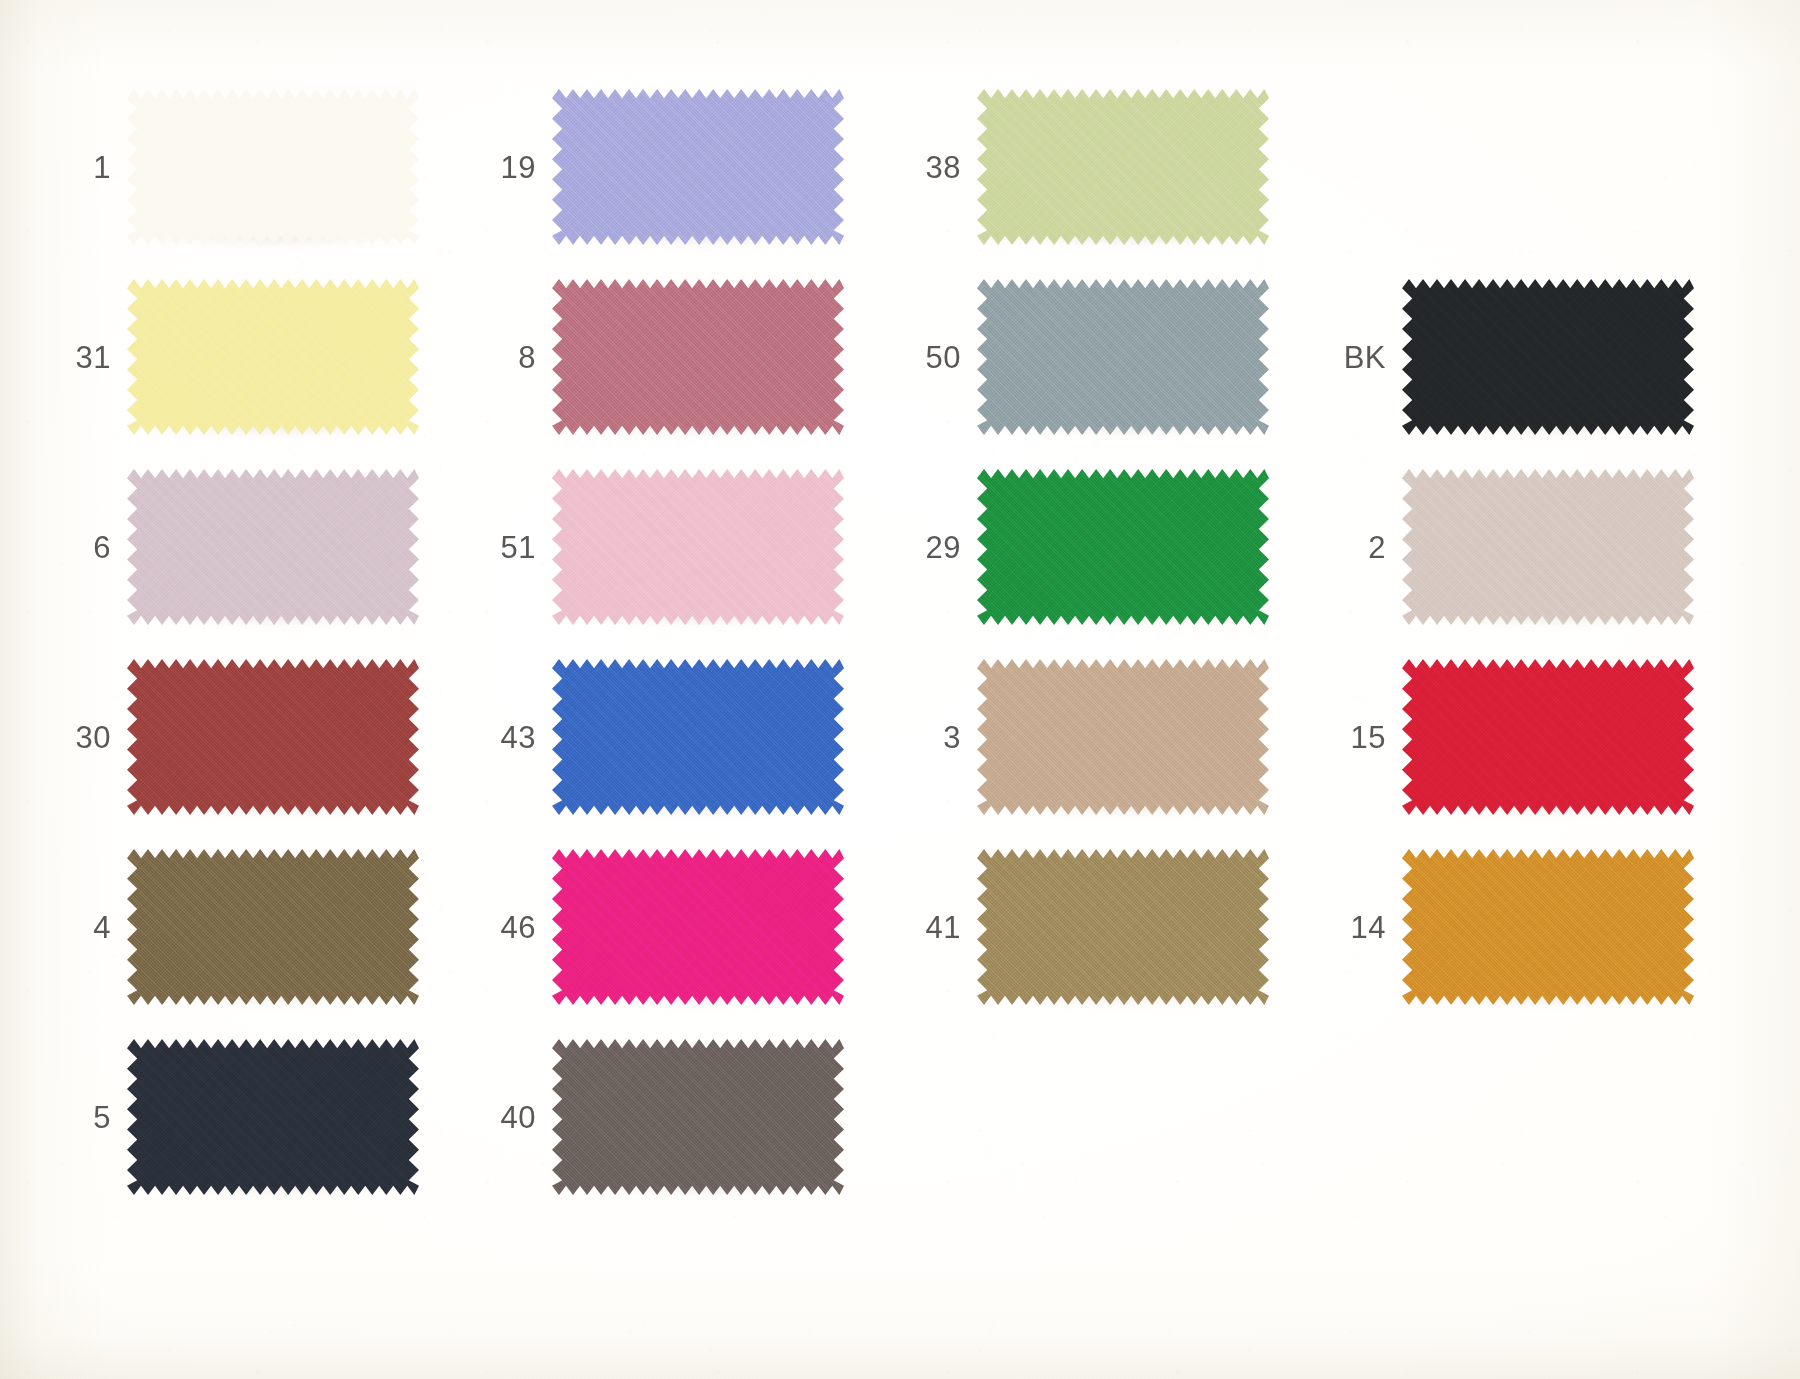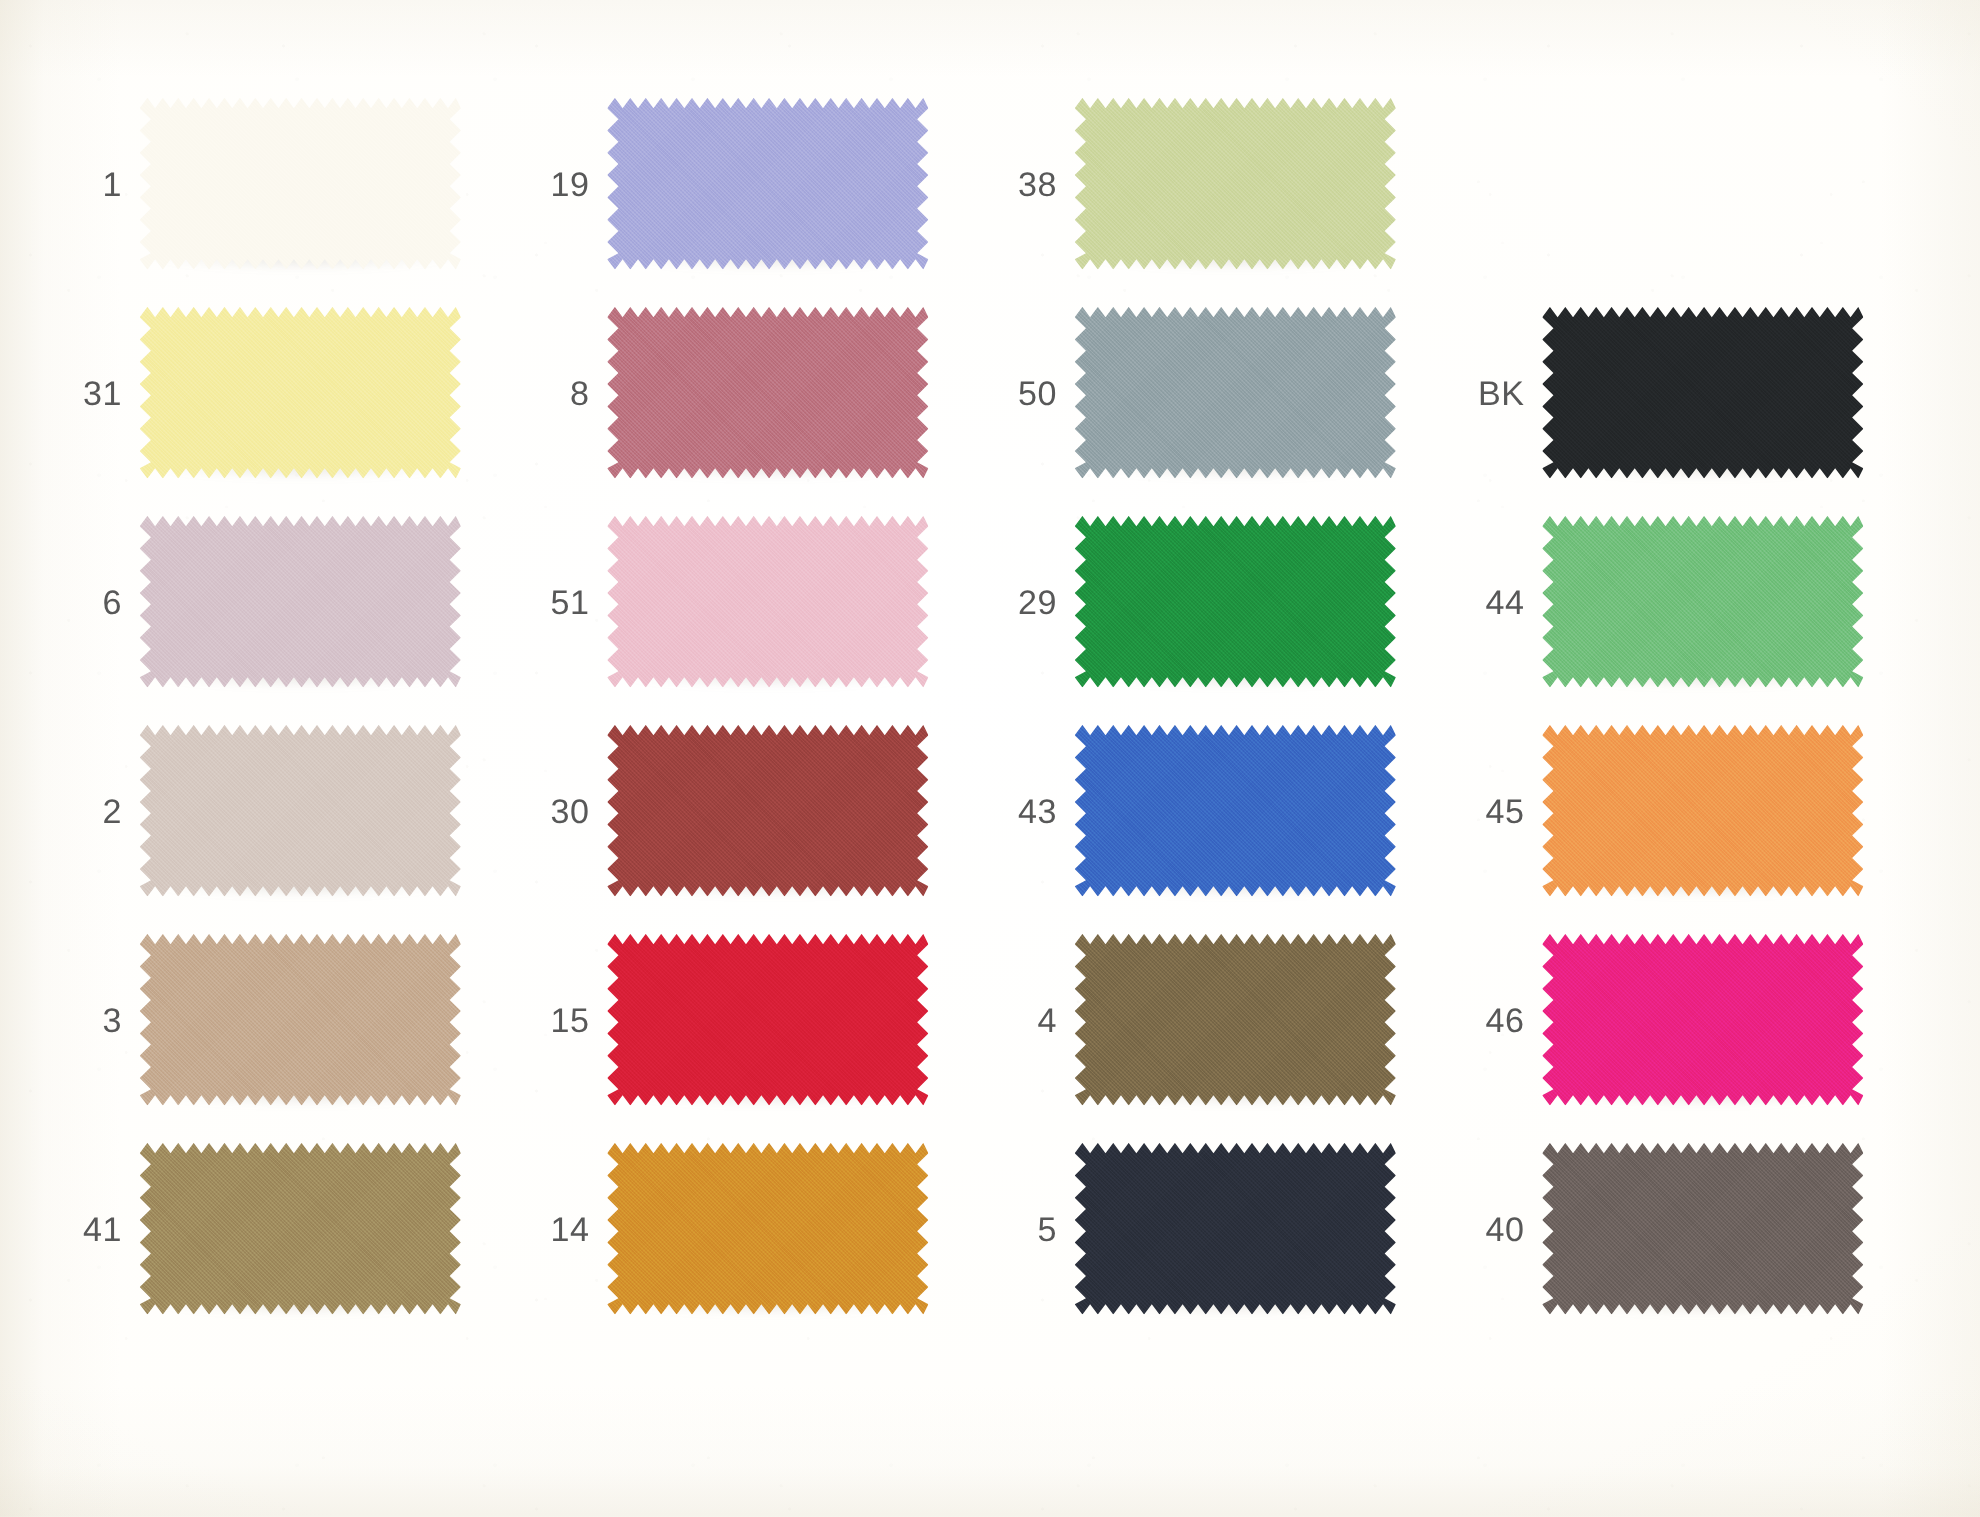--- a/index.html
+++ b/index.html
@@ -244,29 +244,20 @@
       <div class="cell">
         <div class="swatch-label">29</div>
         <div class="swatch-wrap">
           <div class="swatch-shadow"></div>
           <div class="swatch" style="background: rgb(31, 147, 64);">
             <div class="swatch-tex"></div>
           </div>
         </div>
       </div>
       <div class="cell">
-        <div class="swatch-label">44</div>
-        <div class="swatch-wrap">
-          <div class="swatch-shadow"></div>
-          <div class="swatch" style="background: rgb(114, 192, 124);">
-            <div class="swatch-tex"></div>
-          </div>
-        </div>
-      </div>
-      <div class="cell">
         <div class="swatch-label">2</div>
         <div class="swatch-wrap">
           <div class="swatch-shadow"></div>
           <div class="swatch" style="background: rgb(214, 201, 193);">
             <div class="swatch-tex"></div>
           </div>
         </div>
       </div>
       <div class="cell">
         <div class="swatch-label">30</div>
@@ -275,29 +266,20 @@
           <div class="swatch" style="background: rgb(158, 67, 64);">
             <div class="swatch-tex"></div>
           </div>
         </div>
       </div>
       <div class="cell">
         <div class="swatch-label">43</div>
         <div class="swatch-wrap">
           <div class="swatch-shadow"></div>
           <div class="swatch" style="background: rgb(58, 105, 196);">
-            <div class="swatch-tex"></div>
-          </div>
-        </div>
-      </div>
-      <div class="cell">
-        <div class="swatch-label">45</div>
-        <div class="swatch-wrap">
-          <div class="swatch-shadow"></div>
-          <div class="swatch" style="background: rgb(241, 154, 79);">
             <div class="swatch-tex"></div>
           </div>
         </div>
       </div>
       <div class="cell">
         <div class="swatch-label">3</div>
         <div class="swatch-wrap">
           <div class="swatch-shadow"></div>
           <div class="swatch" style="background: rgb(198, 171, 145);">
             <div class="swatch-tex"></div>

